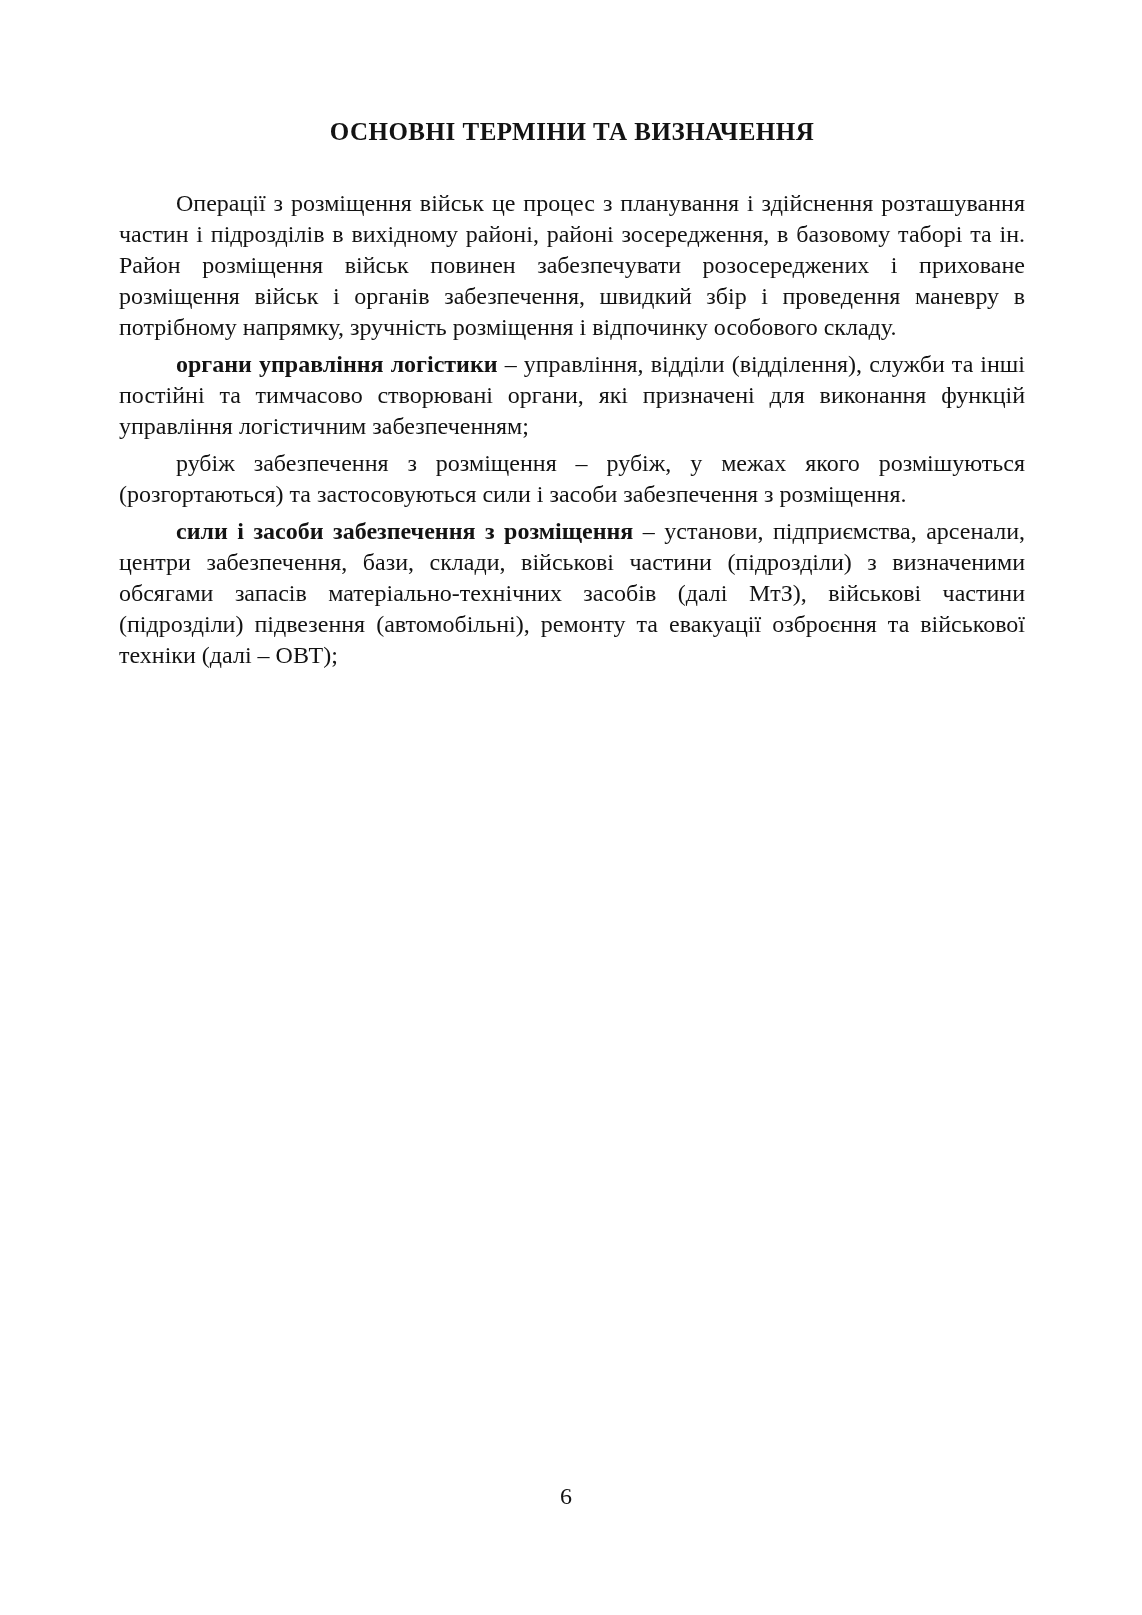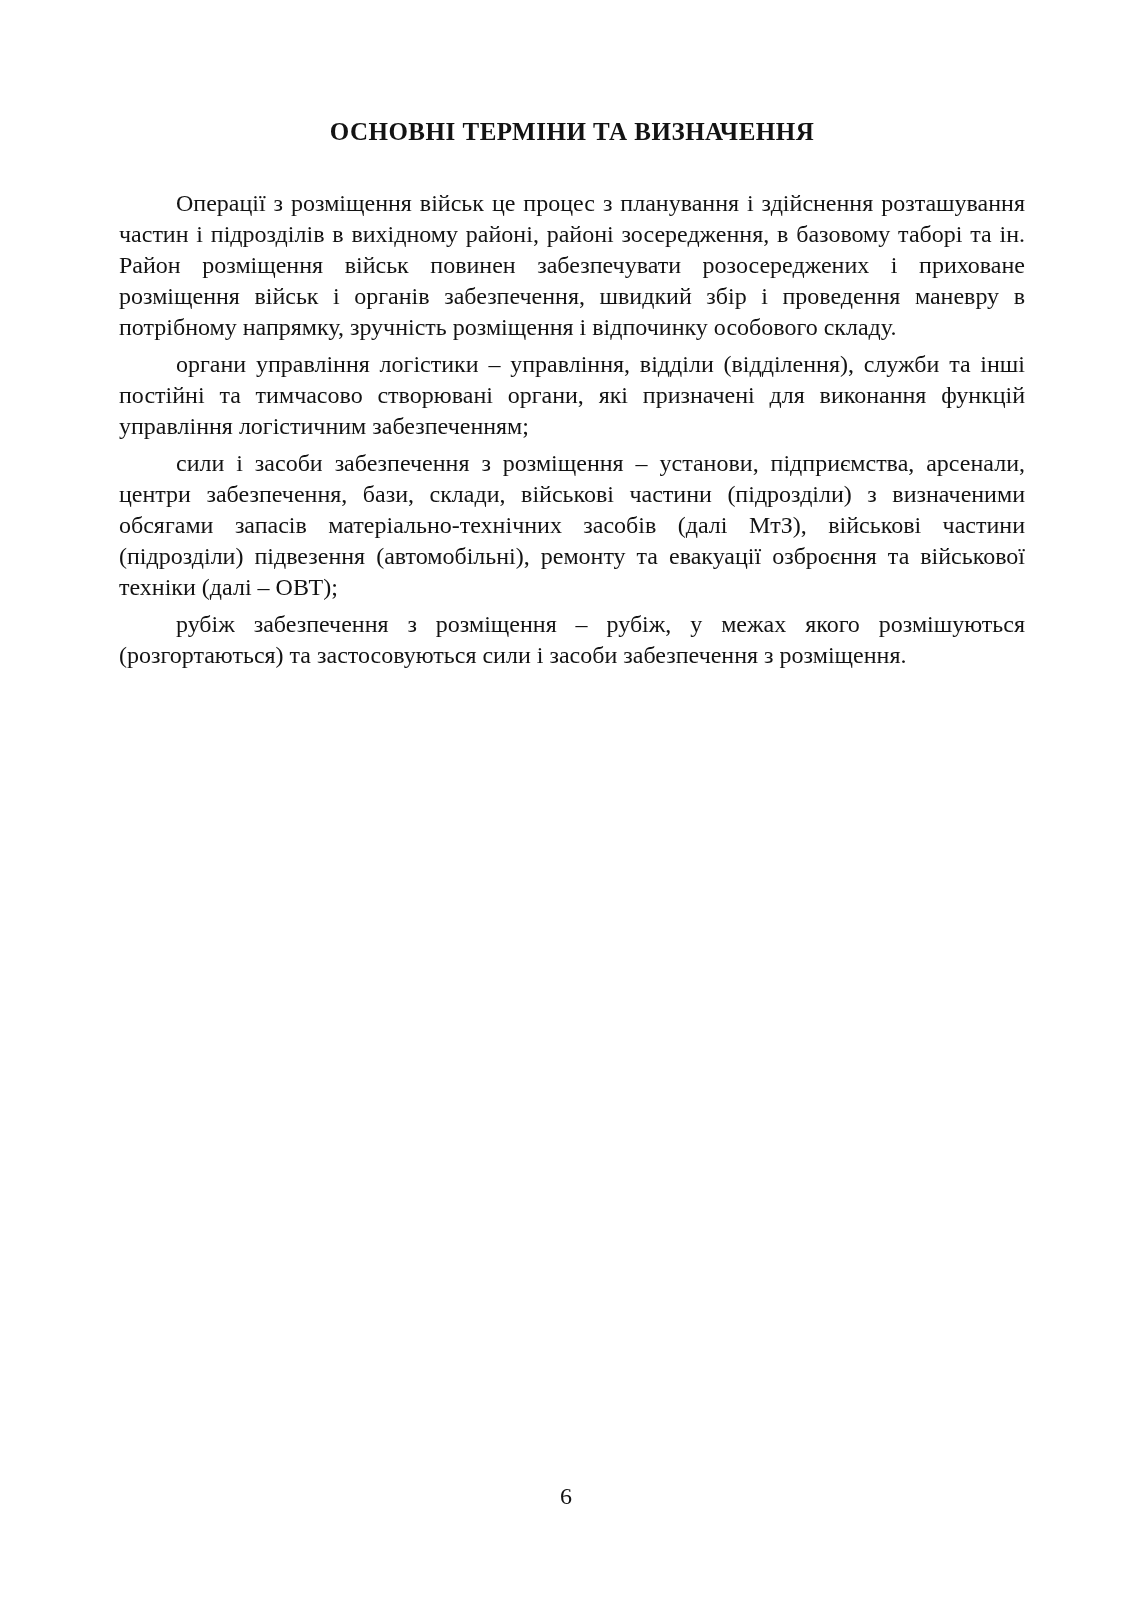--- a/index.html
+++ b/index.html
@@ -30,21 +30,21 @@
     letter-spacing: 0.5px;
   }
   .para {
     margin: 6px;
     font-size: 24px;
     line-height: 31px;
     text-align: justify;
     text-indent: 57px;
   }
   .para b {
-    font-weight: normal;
+    font-weight: bold;
   }
   .page-number {
     position: absolute;
     left: 0;
     top: 1483px;
     width: 100%;
     text-align: center;
     font-size: 24px;
     color: #131313;
   }
@@ -53,19 +53,19 @@
 <body>
 
 <div class="page">
   <div class="content">
     <h1 class="doc-title">ОСНОВНІ ТЕРМІНИ ТА ВИЗНАЧЕННЯ</h1>
 
     <p class="para"><b></b><span>Операції з розміщення військ це процес з планування і здійснення розташування частин і підрозділів в вихідному районі, районі зосередження, в базовому таборі та ін. Район розміщення військ повинен забезпечувати розосереджених і приховане розміщення військ і органів забезпечення, швидкий збір і проведення маневру в потрібному напрямку, зручність розміщення і відпочинку особового складу.</span></p>
 
     <p class="para"><b>органи управління логістики</b><span> – управління, відділи (відділення), служби та інші постійні та тимчасово створювані органи, які призначені для виконання функцій управління логістичним забезпеченням;</span></p>
 
+    <p class="para"><b></b><span>рубіж забезпечення з розміщення – рубіж, у межах якого розмішуються (розгортаються) та застосовуються сили і засоби забезпечення з розміщення.</span></p>
+
     <p class="para"><b>сили і засоби забезпечення з розміщення</b><span> – установи, підприємства, арсенали, центри забезпечення, бази, склади, військові частини (підрозділи) з визначеними обсягами запасів матеріально-технічних засобів (далі МтЗ), військові частини (підрозділи) підвезення (автомобільні), ремонту та евакуації озброєння та військової техніки (далі – ОВТ);</span></p>
-
-    <p class="para"><b></b><span>рубіж забезпечення з розміщення – рубіж, у межах якого розмішуються (розгортаються) та застосовуються сили і засоби забезпечення з розміщення.</span></p>
   </div>
 
   <div class="page-number">6</div>
 </div>
 
 </body></html>

